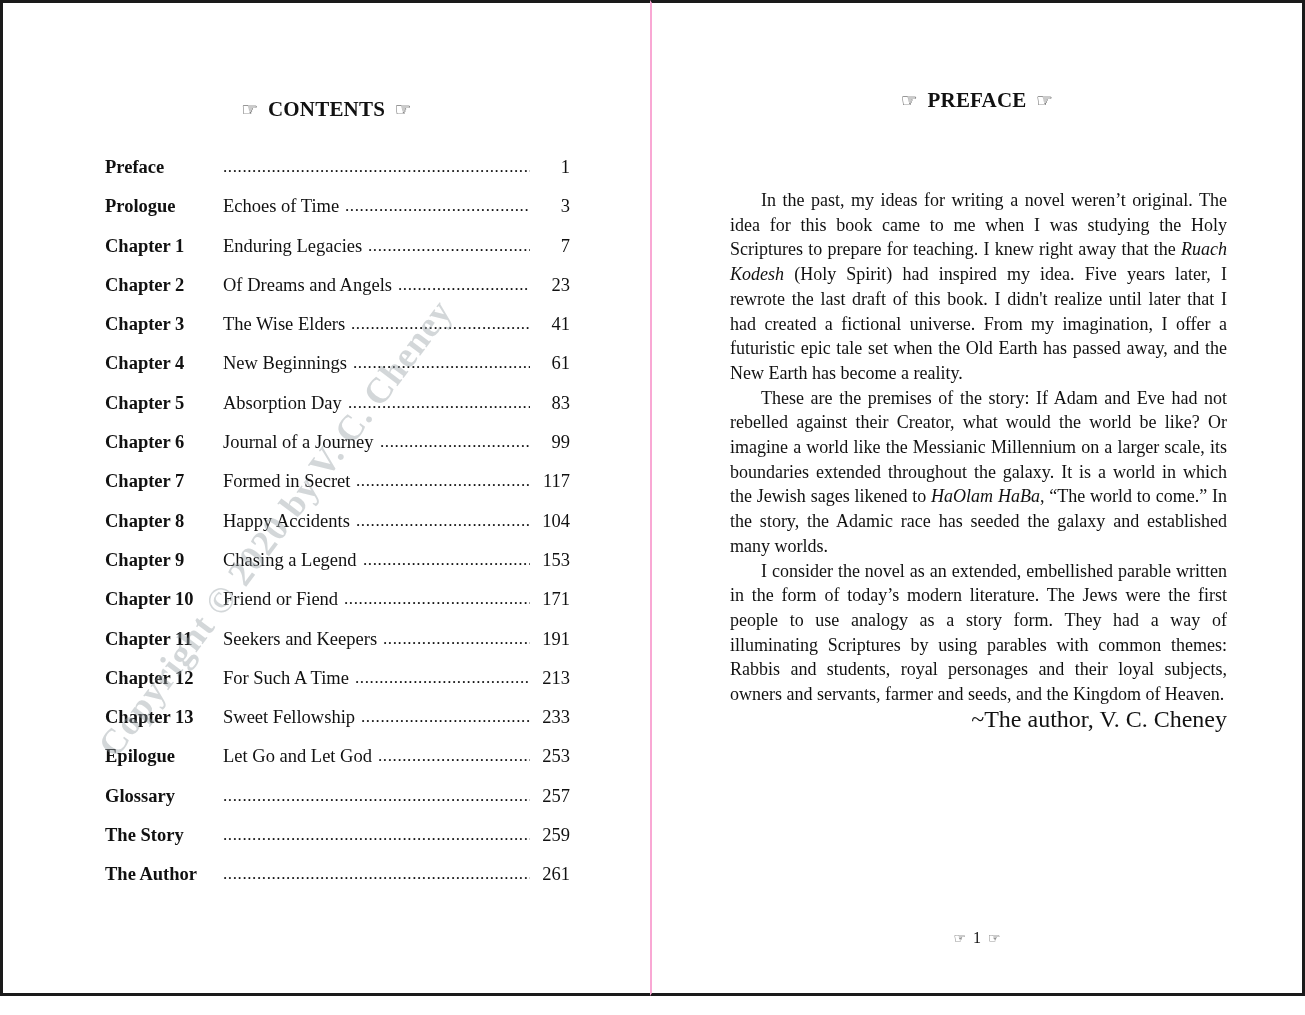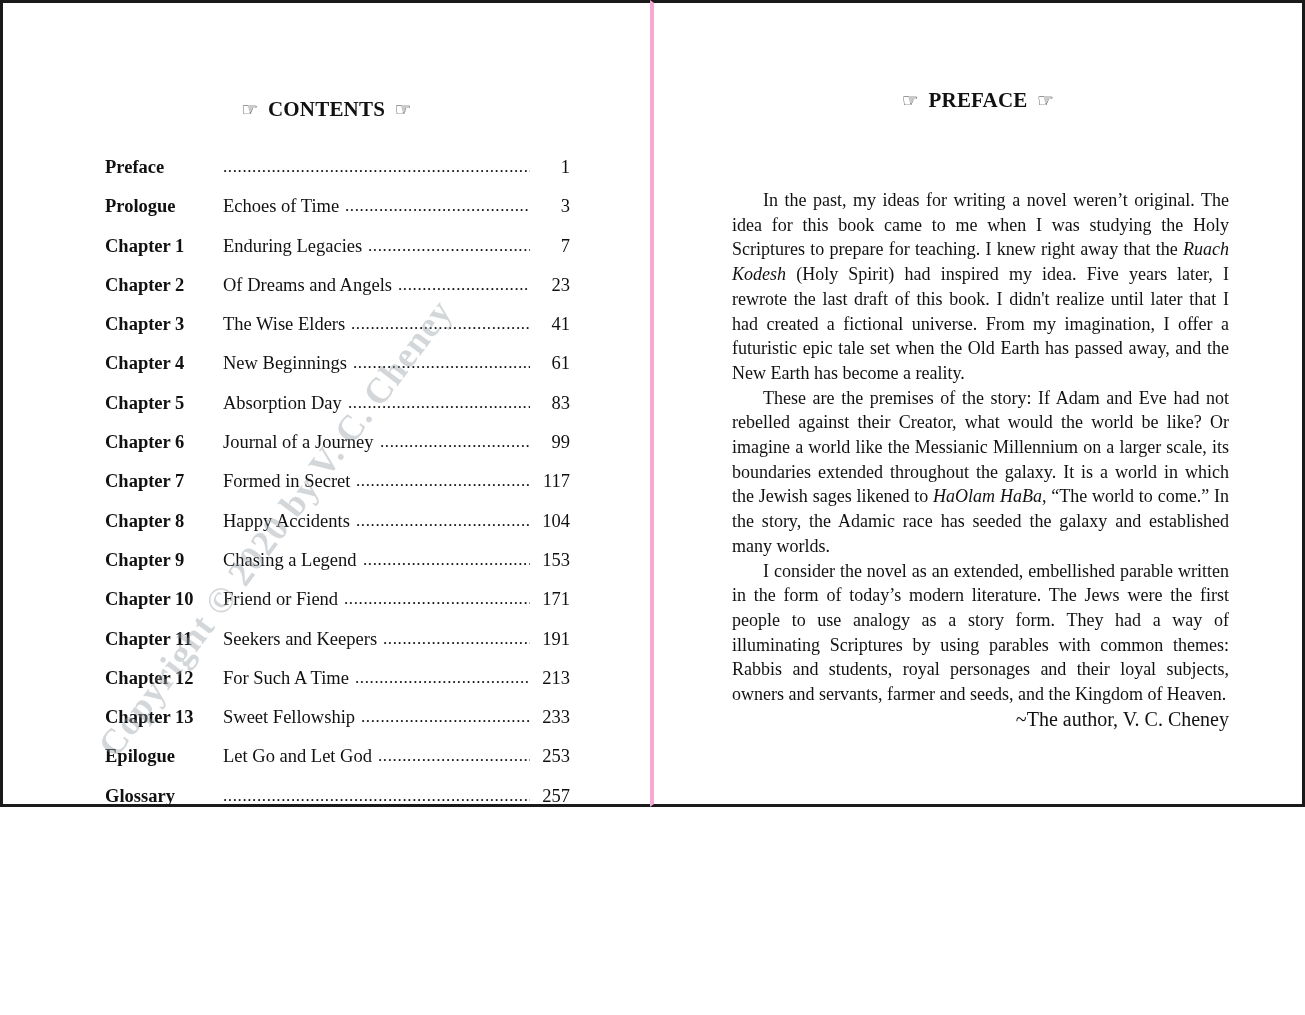--- a/index.html
+++ b/index.html
@@ -2,25 +2,25 @@
 <html><head>
 <meta charset="utf-8">
 <style>
   html, body { margin: 0; padding: 0; background: #ffffff; }
   body { width: 1305px; height: 1015px; position: relative; overflow: hidden; }
   .spread {
     position: absolute; left: 0; top: 0; width: 1305px; height: 1015px;
     box-sizing: border-box; background: #fff;
   }
   .page {
-    position: absolute; top: 0; height: 807px; box-sizing: border-box;
+    position: absolute; top: 0; height: 996px; box-sizing: border-box;
     border: 3px solid #1a1a1a; background: #fff; overflow: hidden;
   }
   .page-left { left: 0; width: 653px; }
-  .page-right { left: 650px; width: 655px; border-left: 4px solid #f9a8d4; }
+  .page-right { left: 650px; width: 655px; border-left: 2px solid #f9a8d4; }
 
   .serif { font-family: "Liberation Serif", "DejaVu Serif", serif; color: #111; }
 
   .heading {
     position: absolute; left: 0; right: 0; text-align: center;
     font-weight: bold; font-size: 21px; letter-spacing: 0.2px;
   }
   .heading .hand { font-weight: normal; font-size: 19px; color: #333; margin: 0 4px; }
   .contents-heading { top: 94px; }
   .preface-heading { top: 85px; }
@@ -38,21 +38,21 @@
   }
   .toc-page { position: absolute; right: 0; top: 0; text-align: right; }
 
   
   .preface-body {
     position: absolute; left: 78px; top: 137px; width: 497px;
     font-size: 18px; line-height: 24.7px; text-align: justify; margin-top: 48px;
   }
   .preface-body p { margin: 0; text-indent: 31px; }
   .preface-body em { font-style: italic; }
-  .signature { text-align: right; font-size: 20px; }
+  .signature { text-align: right; font-size: 24px; }
   .page-number {
     position: absolute; left: 0; right: 0; top: 926px; text-align: center; font-size: 16px;
   }
   .page-number .hand { font-size: 14px; color: #333; margin: 0 3px; }
 
   
   .watermark {
     position: absolute; white-space: nowrap; pointer-events: none;
     font-family: "Liberation Serif", "DejaVu Serif", serif; font-weight: bold;
     font-size: 36px; color: rgba(150,160,165,0.42);

